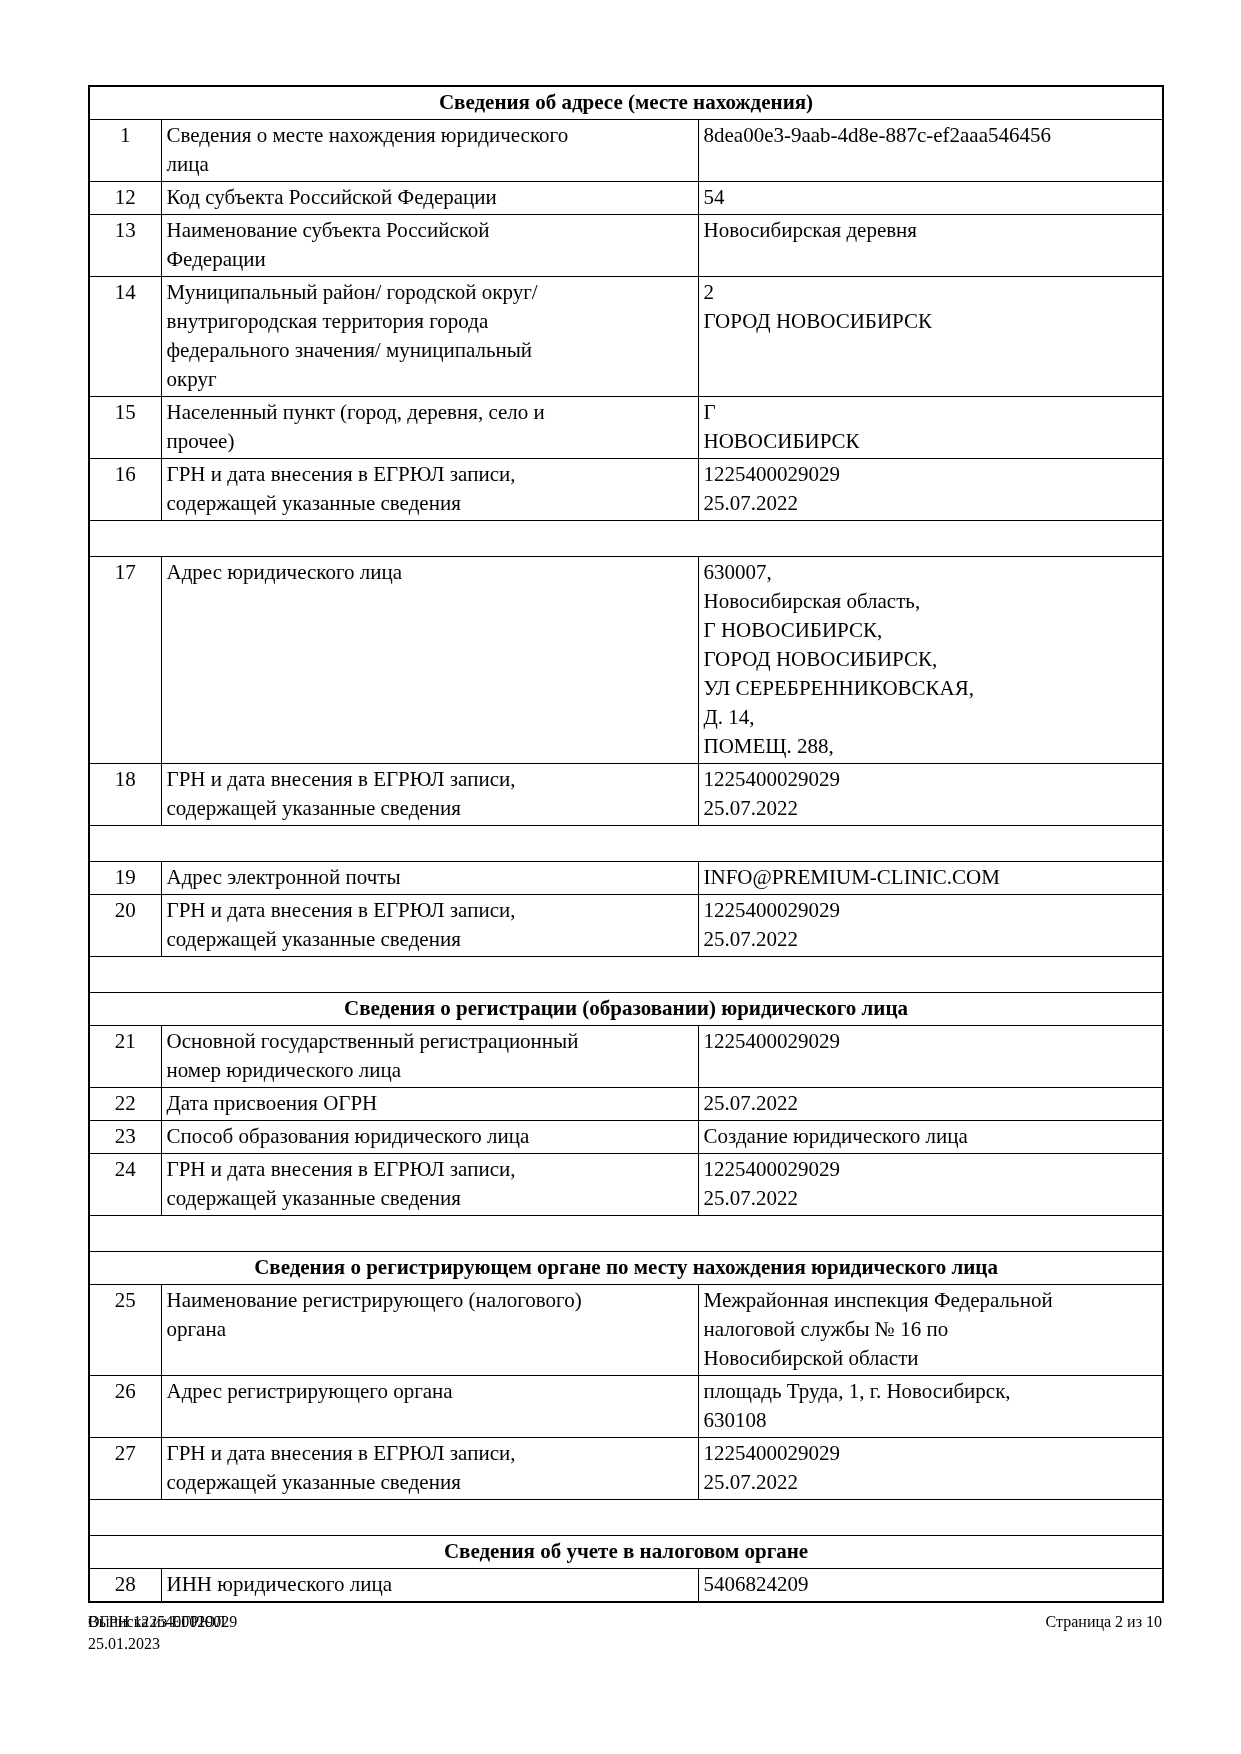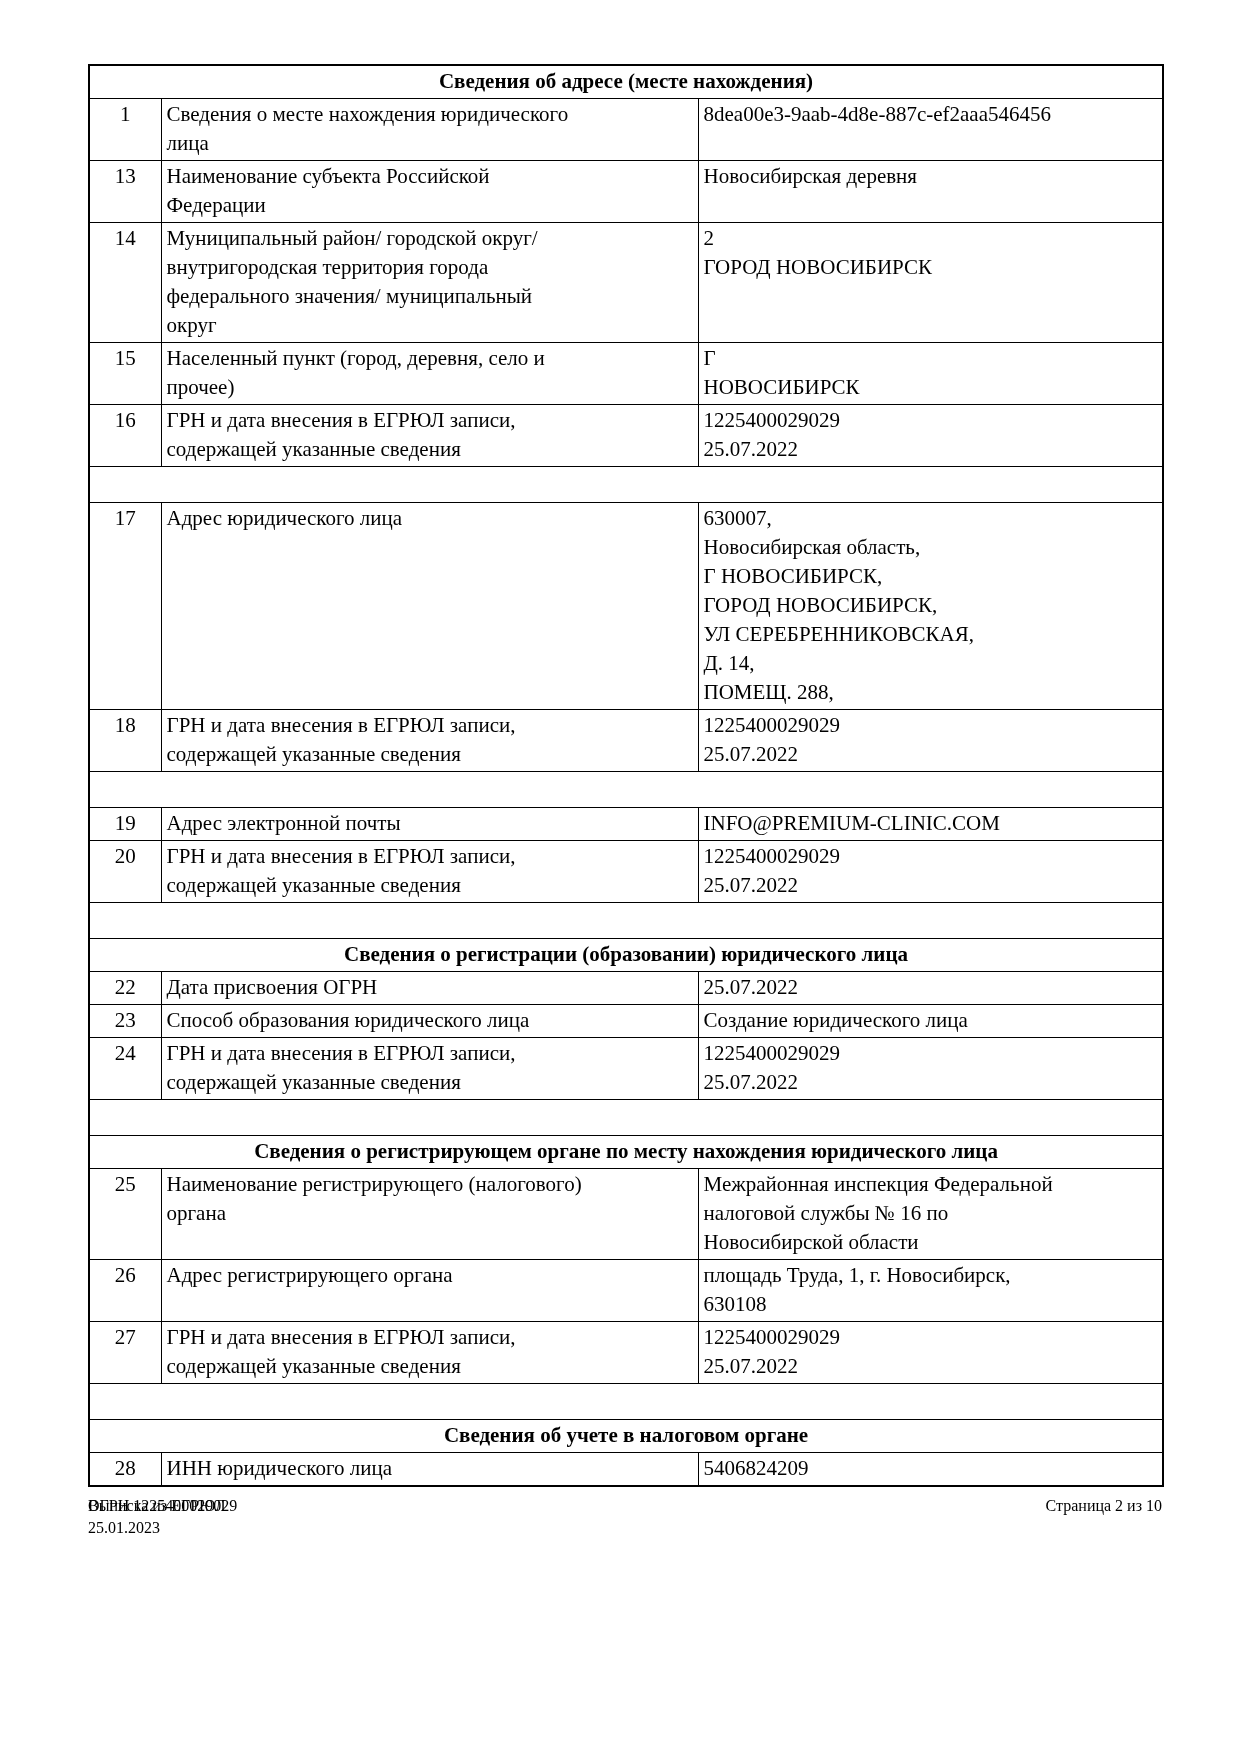--- a/index.html
+++ b/index.html
@@ -8,21 +8,21 @@
     background: #ffffff;
     color: #000000;
     font-family: "Liberation Serif", "DejaVu Serif", serif;
   }
   .page {
     position: relative;
     width: 1241px;
     height: 1754px;
     background: #ffffff;
     box-sizing: border-box;
-    padding-top: 64px;
+    padding-top: 85px;
     overflow: hidden;
   }
   table.doc-table {
     margin-left: 88px;
     width: 1074px;
     border-collapse: collapse;
     table-layout: fixed;
     border: 2px solid #000000;
   }
   table.doc-table td {
@@ -77,20 +77,25 @@
     </colgroup>
     <tbody id="table-body">
         <tr>
           <td class="section-header" colspan="3">Сведения об адресе (месте нахождения)</td>
         </tr>
         <tr>
           <td class="cell-num">1</td>
           <td class="cell-label">Сведения о месте нахождения юридического
 лица</td>
           <td class="cell-value">8dea00e3-9aab-4d8e-887c-ef2aaa546456</td>
+        </tr>
+        <tr>
+          <td class="cell-num">12</td>
+          <td class="cell-label">Код субъекта Российской Федерации</td>
+          <td class="cell-value">54</td>
         </tr>
         <tr>
           <td class="cell-num">13</td>
           <td class="cell-label">Наименование субъекта Российской
 Федерации</td>
           <td class="cell-value">Новосибирская деревня</td>
         </tr>
         <tr>
           <td class="cell-num">14</td>
           <td class="cell-label">Муниципальный район/ городской округ/
@@ -150,20 +155,26 @@
           <td class="cell-value">1225400029029
 25.07.2022</td>
         </tr>
         <tr>
           <td class="spacer-cell" colspan="3"></td>
         </tr>
         <tr>
           <td class="section-header" colspan="3">Сведения о регистрации (образовании) юридического лица</td>
         </tr>
         <tr>
+          <td class="cell-num">21</td>
+          <td class="cell-label">Основной государственный регистрационный
+номер юридического лица</td>
+          <td class="cell-value">1225400029029</td>
+        </tr>
+        <tr>
           <td class="cell-num">22</td>
           <td class="cell-label">Дата присвоения ОГРН</td>
           <td class="cell-value">25.07.2022</td>
         </tr>
         <tr>
           <td class="cell-num">23</td>
           <td class="cell-label">Способ образования юридического лица</td>
           <td class="cell-value">Создание юридического лица</td>
         </tr>
         <tr>

